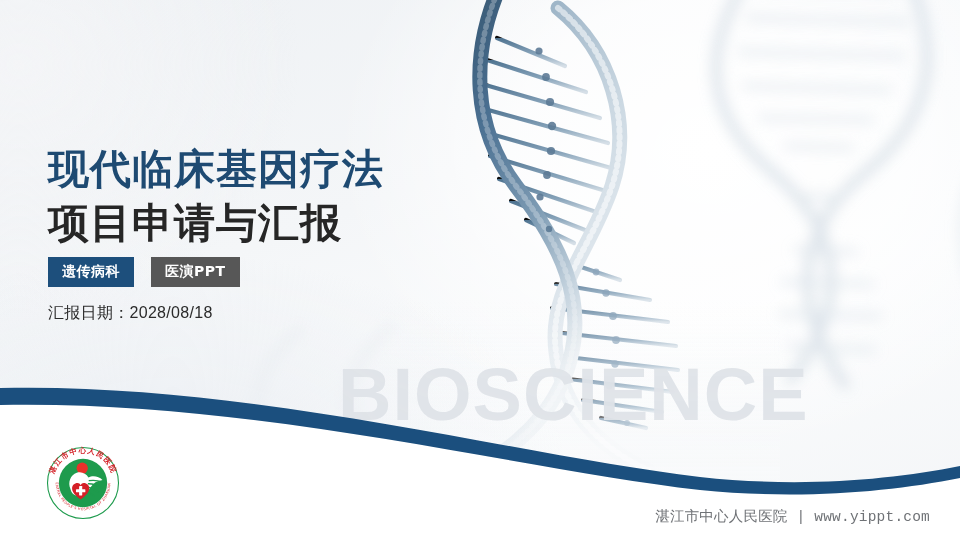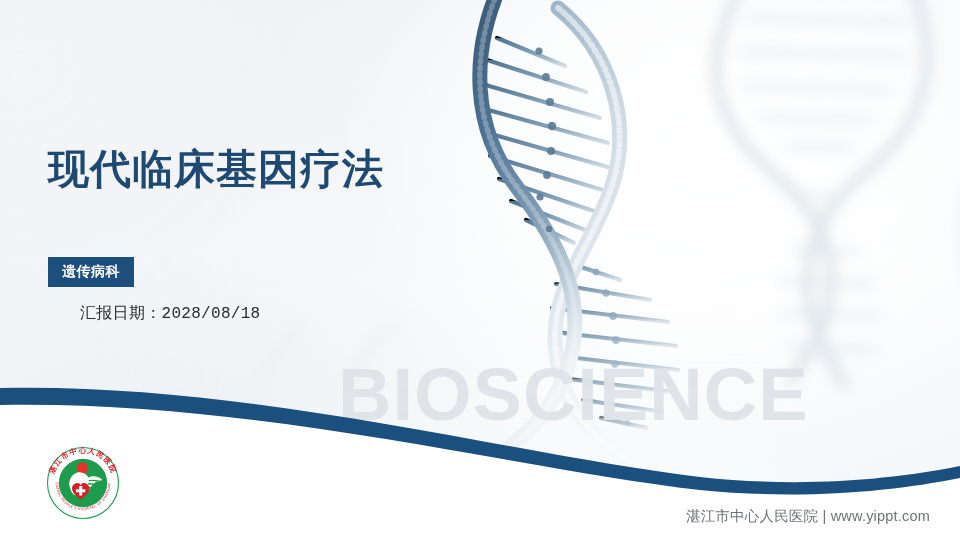--- a/index.html
+++ b/index.html
@@ -106,43 +106,42 @@
     padding: 0 14px;
     white-space: nowrap;
   }
   .badge-primary { background: #1d4f7c; }
   .badge-secondary { background: #575757; }
 
   .report-date {
     position: absolute;
     left: 48px;
     top: 303px;
-    font-family: Liberation Mono, monospace;
+    font-family: Liberation Sans, sans-serif;
     font-size: 16px;
     color: #2b2b2b;
     letter-spacing: 0.3px;
     white-space: nowrap;
-    margin-left: 32px;
   }
 
   
   .logo {
     position: absolute;
     left: 44px;
     top: 444px;
     width: 78px;
     height: 78px;
   }
 
   
   .footer {
     position: absolute;
     right: 30px;
     bottom: 14px;
-    font-family: Liberation Sans, sans-serif;
+    font-family: Liberation Mono, monospace;
     font-size: 14.5px;
     color: #6f7276;
     letter-spacing: 0.2px;
     white-space: nowrap;
   }
 </style>
 </head>
 <body>
 
 <div id="slide">
@@ -293,24 +292,26 @@
   <svg class="bottom-shape" viewBox="0 0 960 540">
 
     <path d="M0,405 C260,400 520,470 700,490 C800,500 890,492 960,478 L960,540 L0,540 Z" fill="#ffffff"></path>
 
     <path d="M0,388 C250,382 520,456 700,477 C800,488 890,480 960,466
              L960,478 C890,492 800,500 700,490 C520,470 260,400 0,405 Z" fill="#1b4f7e"></path>
   </svg>
 
   <div class="title-block">
     <div class="title-line1">现代临床基因疗法</div>
+    <div class="title-line2">项目申请与汇报</div>
   </div>
 
   <div class="badge-row">
     <div class="badge badge-primary">遗传病科</div>
+    <div class="badge badge-secondary">医演PPT</div>
   </div>
 
   <div class="report-date">汇报日期：2028/08/18</div>
 
   <svg class="logo" viewBox="0 0 100 100">
     <defs>
       <path id="arcTop" d="M 50,50 m -39,0 a 39,39 0 0 1 78,0" fill="none"></path>
       <path id="arcBot" d="M 50,50 m -35,0 a 35,35 0 0 0 70,0" fill="none"></path>
     </defs>
 

